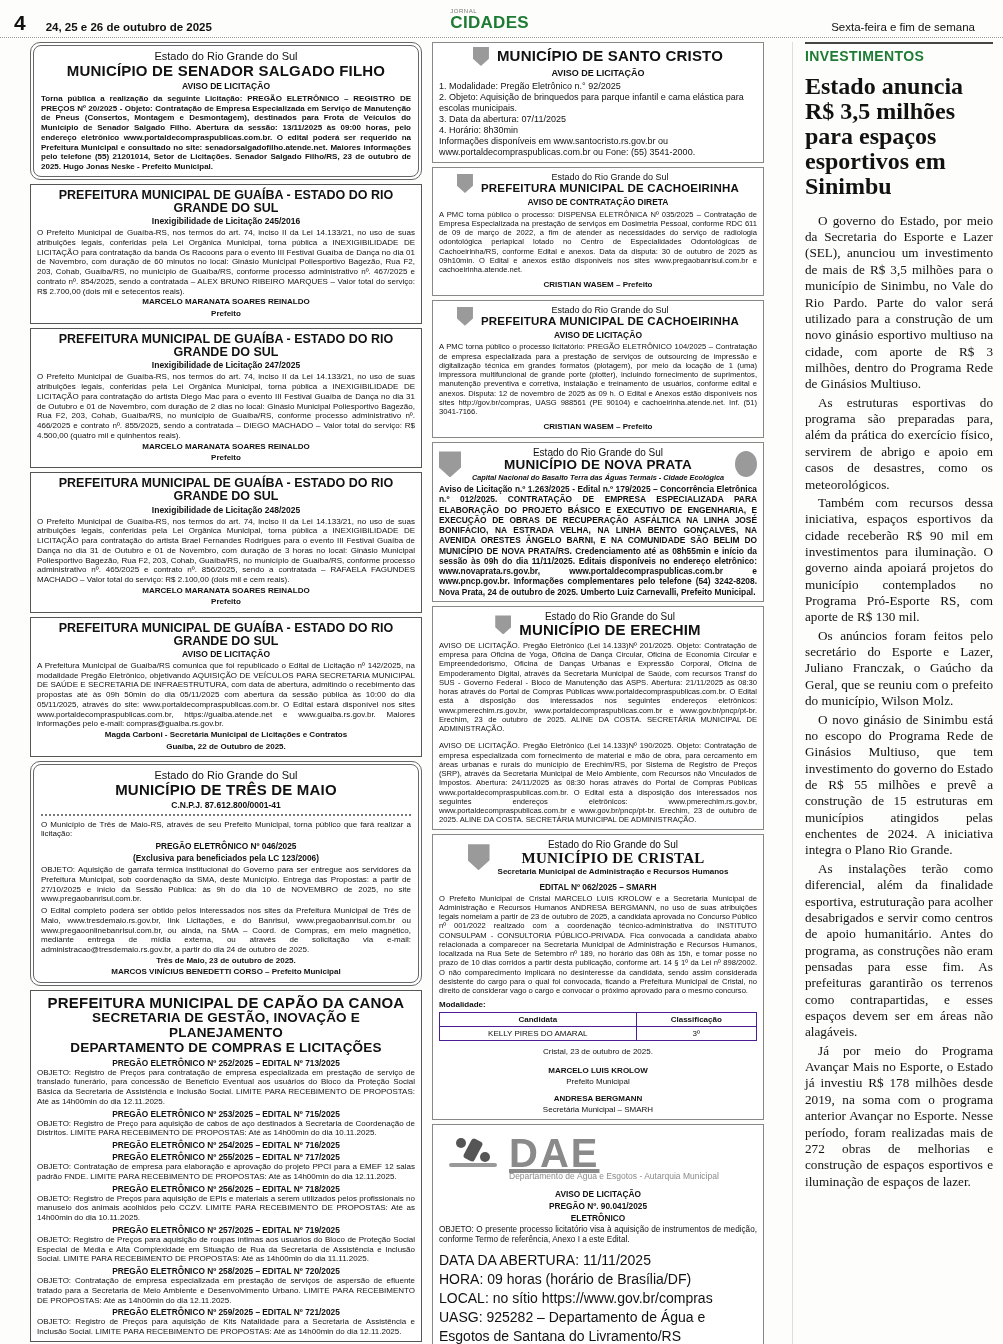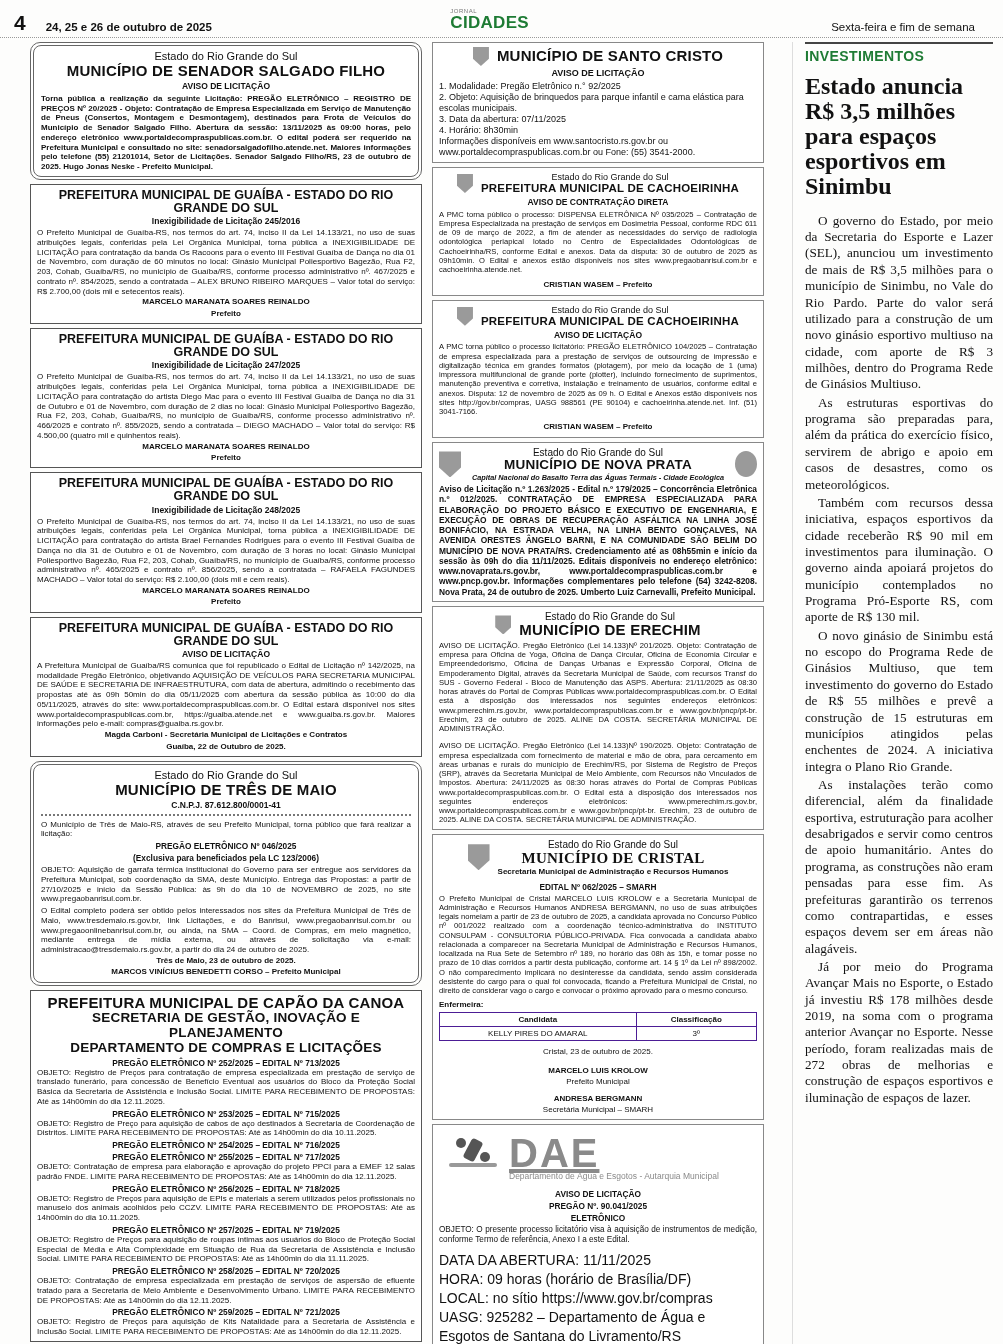--- a/index.html
+++ b/index.html
@@ -249,21 +249,21 @@
         <div class="crestwrap">
           <div class="crest big"></div>
           <div style="text-align:center">
             <div class="n-state" style="font-size:10px">Estado do Rio Grande do Sul</div>
             <div class="n-muni" style="font-family:'Liberation Serif',serif">MUNICÍPIO DE CRISTAL</div>
             <div style="font-size:8px;font-weight:bold">Secretaria Municipal de Administração e Recursos Humanos</div>
           </div>
         </div>
         <div class="item-h" style="margin-top:6px">EDITAL Nº 062/2025 – SMARH</div>
         <div class="n-body" style="font-size:7.6px">O Prefeito Municipal de Cristal MARCELO LUIS KROLOW e a Secretária Municipal de Administração e Recursos Humanos ANDRESA BERGMANN, no uso de suas atribuições legais nomeiam a partir de 23 de outubro de 2025, a candidata aprovada no Concurso Público nº 001/2022 realizado com a coordenação técnico-administrativa do INSTITUTO CONSULPAM - CONSULTORIA PÚBLICO-PRIVADA. Fica convocada a candidata abaixo relacionada a comparecer na Secretaria Municipal de Administração e Recursos Humanos, localizada na Rua Sete de Setembro nº 189, no horário das 08h às 15h, e tomar posse no prazo de 10 dias corridos a partir desta publicação, conforme art. 14 § 1º da Lei nº 898/2002. O não comparecimento implicará no desinteresse da candidata, sendo assim considerada desistente do cargo para o qual foi convocada, ficando a Prefeitura Municipal de Cristal, no direito de considerar vago o cargo e convocar o próximo aprovado para o mesmo concurso.</div>
-        <div style="font-size:8px;font-weight:bold;margin-top:5px">Enfermeira:</div>
+        <div style="font-size:8px;font-weight:bold;margin-top:5px">Modalidade:</div>
         <table class="ctab">
           <tbody>
               <tr>
             <th style="width:62%">Candidata</th>
             <th>Classificação</th>
           </tr>
           <tr>
             <td>KELLY PIRES DO AMARAL</td>
             <td>3º</td>
           </tr>
@@ -309,19 +309,20 @@
     </div>
 
     <div class="col-right">
       <div class="art-rule"></div>
       <div class="art-section">INVESTIMENTOS</div>
       <div class="art-headline">Estado anuncia R$ 3,5 milhões para espaços esportivos em Sinimbu</div>
       <div class="art-body">
         <p>O governo do Estado, por meio da Secretaria do Esporte e Lazer (SEL), anunciou um investimento de mais de R$ 3,5 milhões para o município de Sinimbu, no Vale do Rio Pardo. Parte do valor será utilizado para a construção de um novo ginásio esportivo multiuso na cidade, com aporte de R$ 3 milhões, dentro do Programa Rede de Ginásios Multiuso.</p>
         <p>As estruturas esportivas do programa são preparadas para, além da prática do exercício físico, servirem de abrigo e apoio em casos de desastres, como os meteorológicos.</p>
         <p>Também com recursos dessa iniciativa, espaços esportivos da cidade receberão R$ 90 mil em investimentos para iluminação. O governo ainda apoiará projetos do município contemplados no Programa Pró-Esporte RS, com aporte de R$ 130 mil.</p>
+        <p>Os anúncios foram feitos pelo secretário do Esporte e Lazer, Juliano Franczak, o Gaúcho da Geral, que se reuniu com o prefeito do município, Wilson Molz.</p>
         <p>O novo ginásio de Sinimbu está no escopo do Programa Rede de Ginásios Multiuso, que tem investimento do governo do Estado de R$ 55 milhões e prevê a construção de 15 estruturas em municípios atingidos pelas enchentes de 2024. A iniciativa integra o Plano Rio Grande.</p>
         <p>As instalações terão como diferencial, além da finalidade esportiva, estruturação para acolher desabrigados e servir como centros de apoio humanitário. Antes do programa, as construções não eram pensadas para esse fim. As prefeituras garantirão os terrenos como contrapartidas, e esses espaços devem ser em áreas não alagáveis.</p>
         <p>Já por meio do Programa Avançar Mais no Esporte, o Estado já investiu R$ 178 milhões desde 2019, na soma com o programa anterior Avançar no Esporte. Nesse período, foram realizadas mais de 272 obras de melhorias e construção de espaços esportivos e iluminação de espaços de lazer.</p>
       </div>
     </div>
   </div>
 </div>
 
 </body></html>

